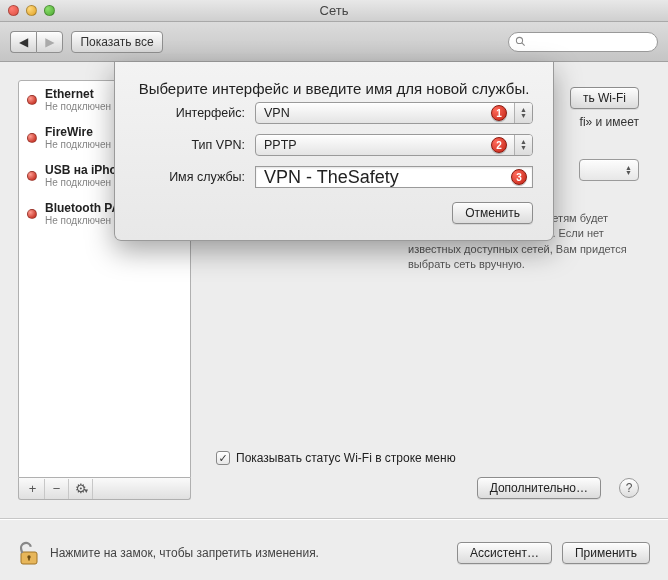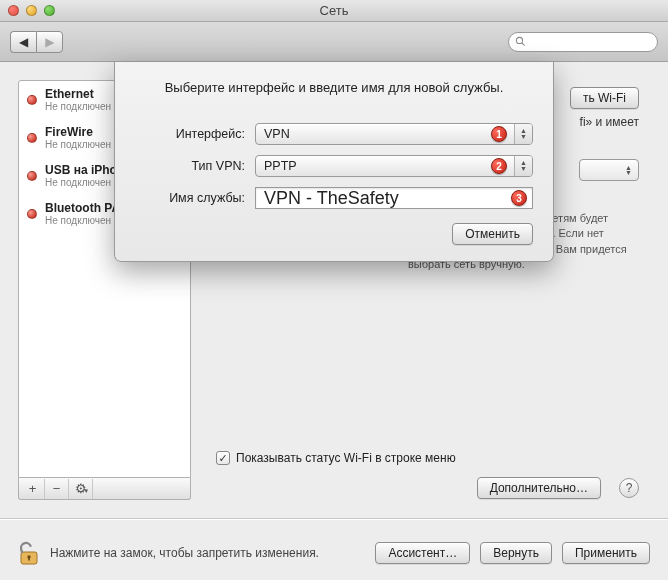--- a/index.html
+++ b/index.html
@@ -202,21 +202,21 @@
     top: 62px; left: 50%; transform: translateX(-50%);
     width: 440px;
     background: linear-gradient(#f3f3f3, #e8e8e8);
     border: 1px solid #9a9a9a;
     border-top: none;
     border-radius: 0 0 7px 7px;
     box-shadow: 0 10px 28px rgba(0,0,0,0.35);
     padding: 18px 20px 16px 20px;
     z-index: 50;
   }
-  .sheet-title { text-align: center; font-size: 13px; margin-bottom: 28px; color: #222; }
+  .sheet-title { text-align: center; font-size: 15px; margin-bottom: 5px; color: #222; }
   .form-row { display: flex; align-items: center; margin-bottom: 10px; }
   .form-row .fl { width: 110px; text-align: right; margin-right: 10px; font-size: 12.5px; }
   .form-row .fc { flex: 1; position: relative; }
   .popup-select {
     height: 22px;
     border: 1px solid #9a9a9a;
     border-radius: 4px;
     background: linear-gradient(#fefefe, #e4e4e4);
     display: flex; align-items: center;
     padding: 0 22px 0 8px;
@@ -272,20 +272,21 @@
 
 <div class="toolbar">
   <div class="seg-btns">
     <div class="tb-btn">
       <span>◀</span>
     </div>
     <div class="tb-btn" style="color:#aaa">
       <span>▶</span>
     </div>
   </div>
+  <div class="tb-btn single">Показать все</div>
   <div class="spacer"></div>
   <div class="search">
     <svg viewBox="0 0 16 16">
         <circle cx="6.5" cy="6.5" r="4.5" fill="none" stroke="#888" stroke-width="1.5"></circle>
         <line x1="10" y1="10" x2="14" y2="14" stroke="#888" stroke-width="1.5"></line>
       </svg>
     <span placeholder=""></span>
   </div>
 </div>
 
@@ -402,21 +403,20 @@
       <svg viewBox="0 0 22 26" width="22" height="26">
         <rect x="3" y="12" width="16" height="12" rx="2" fill="#e7b65a" stroke="#a07426"></rect>
         <path d="M6 12 V8 a5 5 0 0 1 10 0" fill="none" stroke="#888" stroke-width="2.3" transform="translate(-3,0) rotate(-15 11 8)"></path>
         <circle cx="11" cy="17" r="1.7" fill="#6b4b12"></circle>
         <rect x="10.2" y="17" width="1.6" height="3.5" fill="#6b4b12"></rect>
       </svg>
     </div>
     <div class="txt">Нажмите на замок, чтобы запретить изменения.</div>
     <div class="footer-btns">
       <div class="aqua-btn">Ассистент…</div>
-      <div class="aqua-btn">Вернуть</div>
       <div class="aqua-btn">Применить</div>
     </div>
   </div>
 </div>
 
 <div class="sheet">
   <div class="sheet-title">Выберите интерфейс и введите имя для новой службы.</div>
 
   <div class="form-row">
     <div class="fl">Интерфейс:</div>

